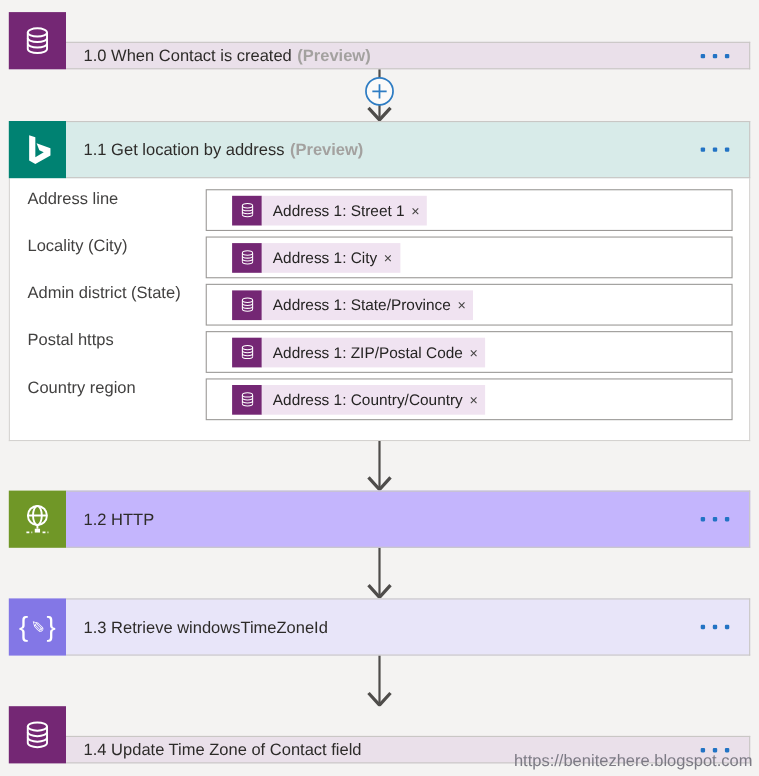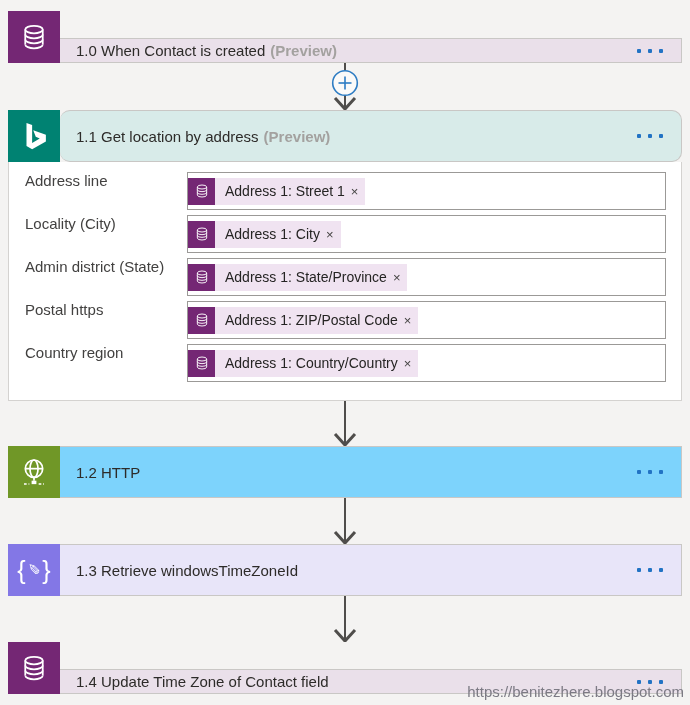--- a/index.html
+++ b/index.html
@@ -21,22 +21,22 @@
   .bg-dataverse{background:#742774;}
   .bg-bing{background:#008272;}
   .bg-http{background:#709727;}
   .bg-compose{background:#8377e6;}
   .head{
     flex:1;display:flex;align-items:center;
     border:1px solid #c9c7c5;border-left:none;
     padding:0 16px;min-width:0;
   }
   .hd-mauve{background:#eae0ea;margin-top:27px;}
-  .hd-teal{background:#d8ebe9;border-radius:10px;}
-  .hd-green{background:#7dd3fc;}
+  .hd-teal{background:#d8ebe9;}
+  .hd-green{background:#c4b5fd;}
   .hd-violet{background:#e8e5f9;}
   .title{font-size:15px;color:#2d2b29;white-space:nowrap;}
   .preview{font-size:15px;color:#a3a19f;margin-left:5px;white-space:nowrap;font-weight:bold;}
   .menu{margin-left:auto;display:flex;gap:7px;padding:6px 2px;cursor:pointer;}
   .menu .dot{width:4px;height:4px;border-radius:1px;background:#2273c4;}
 
   
   .connector{display:flex;justify-content:center;}
   .c1{height:47px;} .c2{height:45px;} .c3{height:46px;}
 
@@ -44,21 +44,21 @@
   .body-card{
     background:#ffffff;
     border:1px solid #d4d2d0;border-top:none;
     padding:5px 15px 18px 16px;
   }
   .field-row{display:flex;align-items:flex-start;margin-top:5px;}
   .field-label{width:162px;flex:none;font-size:15px;color:#424140;}
   .field-input{
     flex:1;height:36px;background:#fff;
     border:1px solid #9b9997;
-    display:flex;align-items:center;padding-left:0;
+    display:flex;align-items:center;padding-left:23px;
     cursor:text;
   }
   .token{display:flex;align-items:center;height:27px;cursor:pointer;}
   .token .t-icon{
     width:27px;height:27px;background:#742774;flex:none;
     display:flex;align-items:center;justify-content:center;
   }
   .token .t-label{
     background:#f0e3f1;height:27px;
     display:flex;align-items:center;

